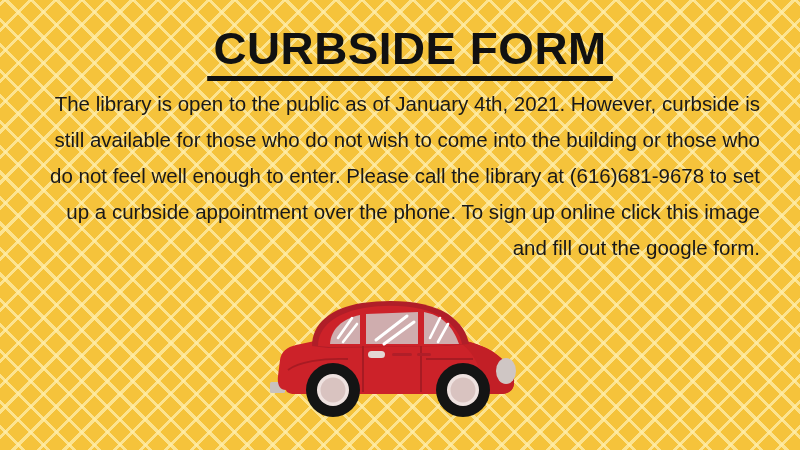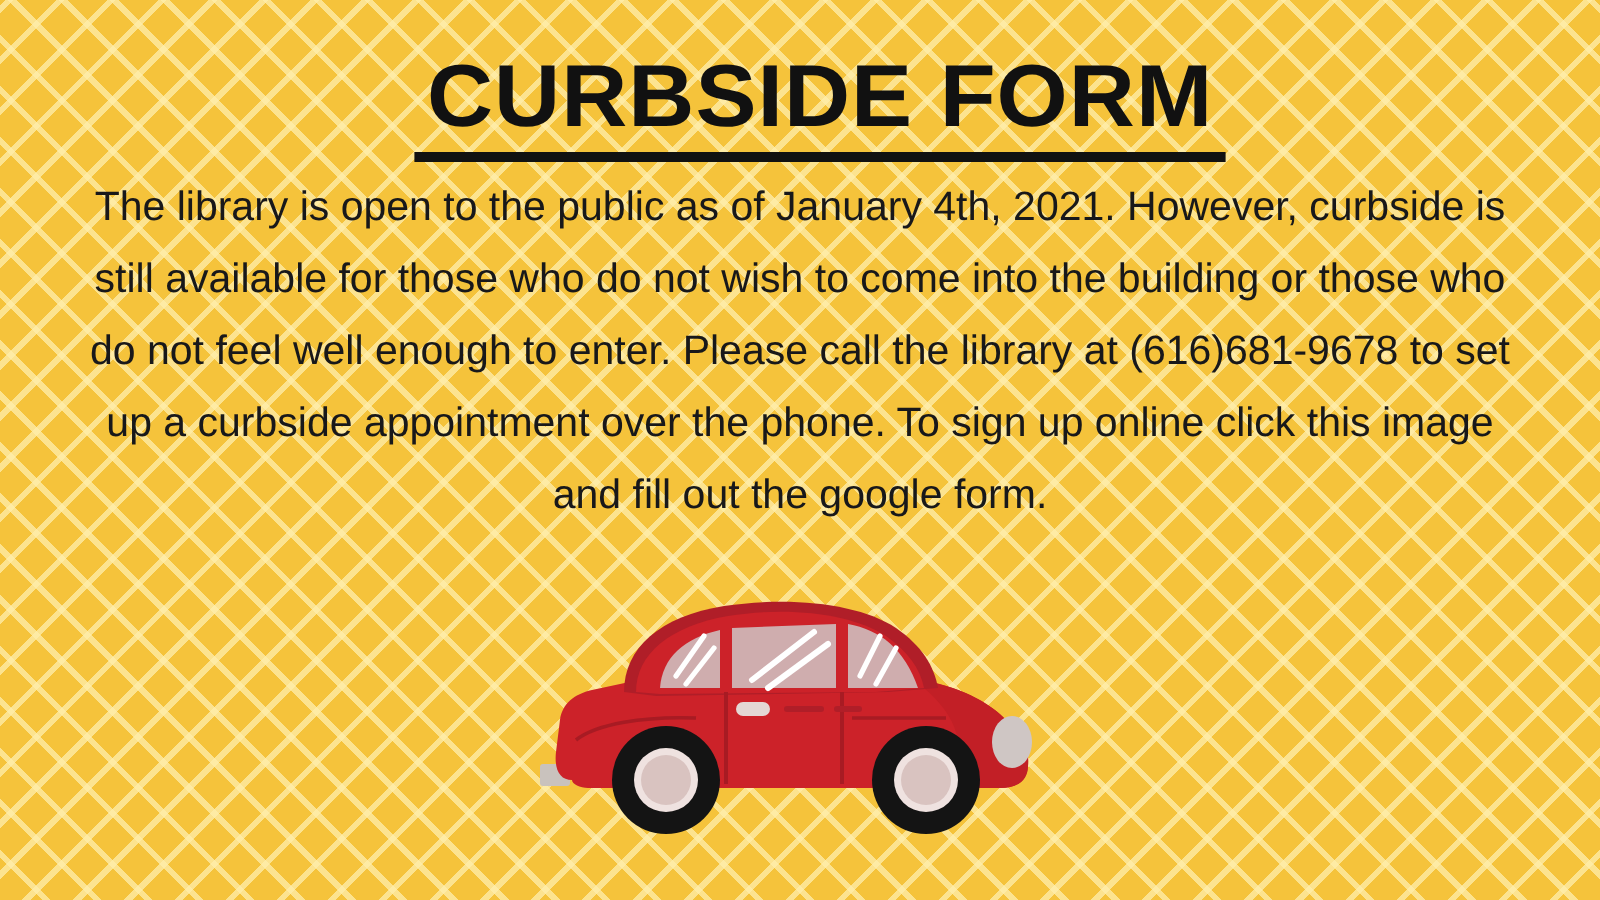--- a/index.html
+++ b/index.html
@@ -67,21 +67,21 @@
     border-bottom: 5px solid #111111;
     padding: 0 6px 2px 6px;
     transform: scaleX(1.04);
   }
 
   .body-text {
     position: absolute;
     top: 86px;
     left: 40px;
     width: 720px;
-    text-align: center;
+    text-align: right;
     font-family: "Liberation Sans", sans-serif;
     font-size: 20.5px;
     line-height: 36px;
     font-weight: normal;
     color: #18181a;
     margin: 0;
   }
 
   .car-wrap {
     position: absolute;

